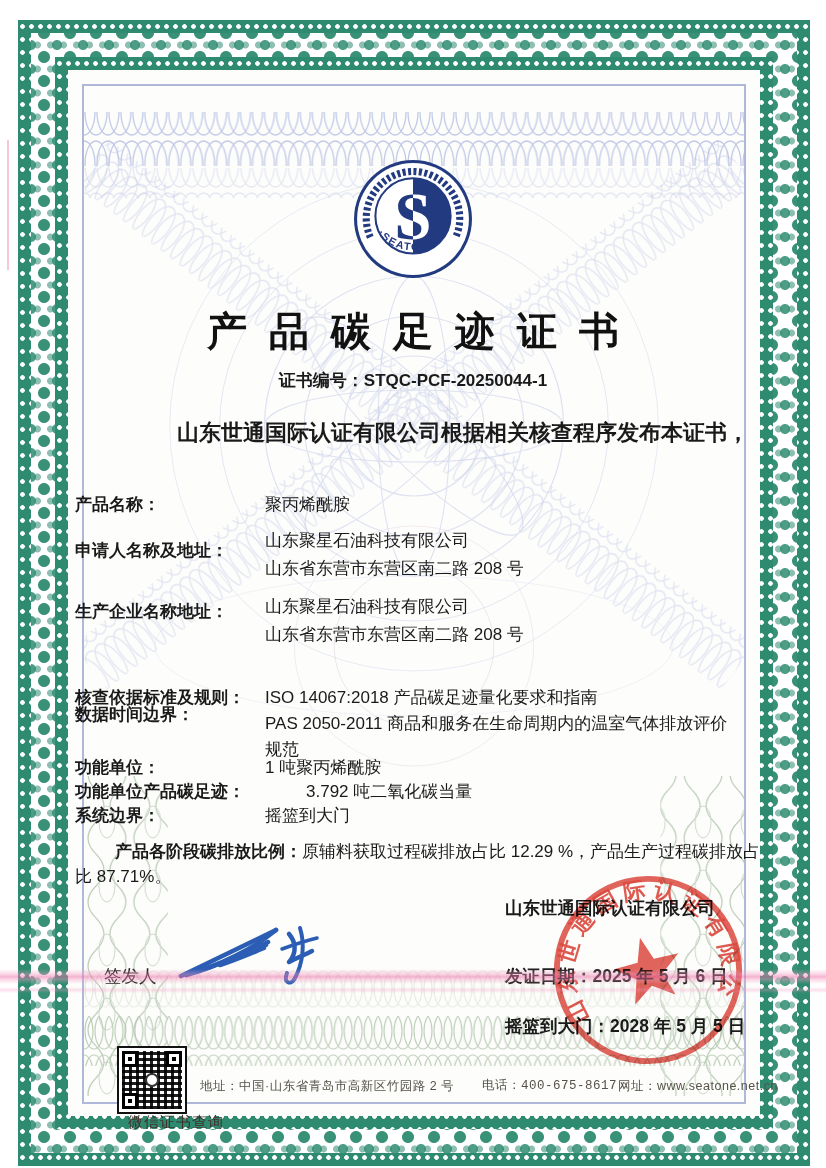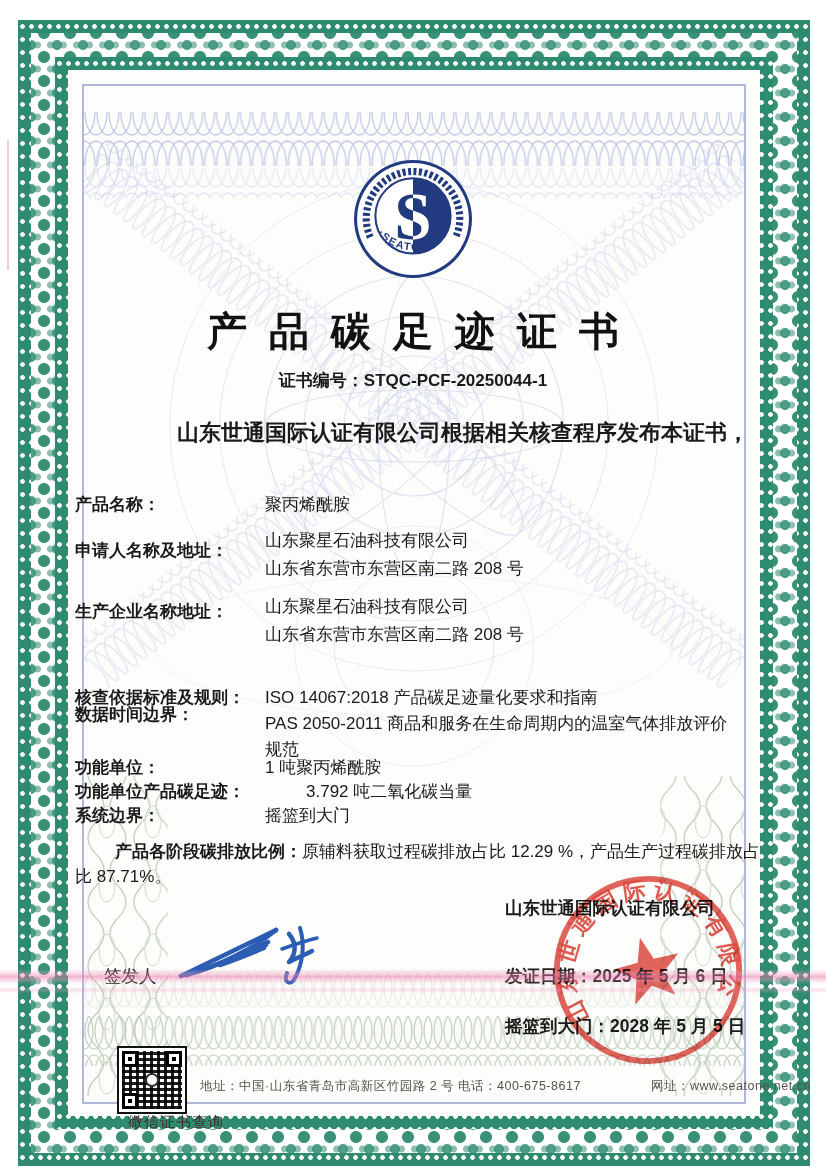--- a/index.html
+++ b/index.html
@@ -205,22 +205,22 @@
     <div class="t right-block" style="left:505px;top:966px;">
       <span>发证日期：</span><span>2025 年 5 月 6 日</span>
     </div>
     <div class="t right-block" style="left:505px;top:1016px;">
       <span>摇篮到大门：</span><span>2028 年 5 月 5 日</span>
     </div>
 
     <div class="t" style="left:104px;top:966px;font-size:17.5px;">签发人</div>
 
     <div class="t footer" style="left:200px;top:1079px;">地址：中国·山东省青岛市高新区竹园路 2 号</div>
-    <div class="t footer" style="left:458px;top:1079px;">电话：400-675-8617</div>
-    <div class="t footer" style="left:618px;top:1079px;margin-left:33px;">网址：www.seatone.net.cn</div>
+    <div class="t footer" style="left:482px;top:1079px;font-family:Liberation Mono, monospace;">电话：400-675-8617</div>
+    <div class="t footer" style="left:618px;top:1079px;">网址：www.seatone.net.cn</div>
   </div>
 
   <svg class="sig" viewBox="0 0 156 76">
     <g fill="none" stroke="#2b5db5" stroke-width="4.5" stroke-linecap="round" stroke-linejoin="round">
       <path d="M5,58 L100,12"></path>
       <path d="M100,12 C78,30 44,48 10,57"></path>
       <path d="M22,53 C48,45 72,34 92,24 M32,50 C54,42 74,33 90,27 M44,47 C62,41 78,34 88,30"></path>
       <path d="M113,16 C120,24 121,35 113,44 C119,41 128,37 136,33"></path>
       <path d="M124,10 C129,26 127,45 119,60 C115,68 107,65 111,55" stroke-width="4"></path>
       <path d="M106,31 C117,27 129,23 141,20" stroke-width="3.5"></path>

